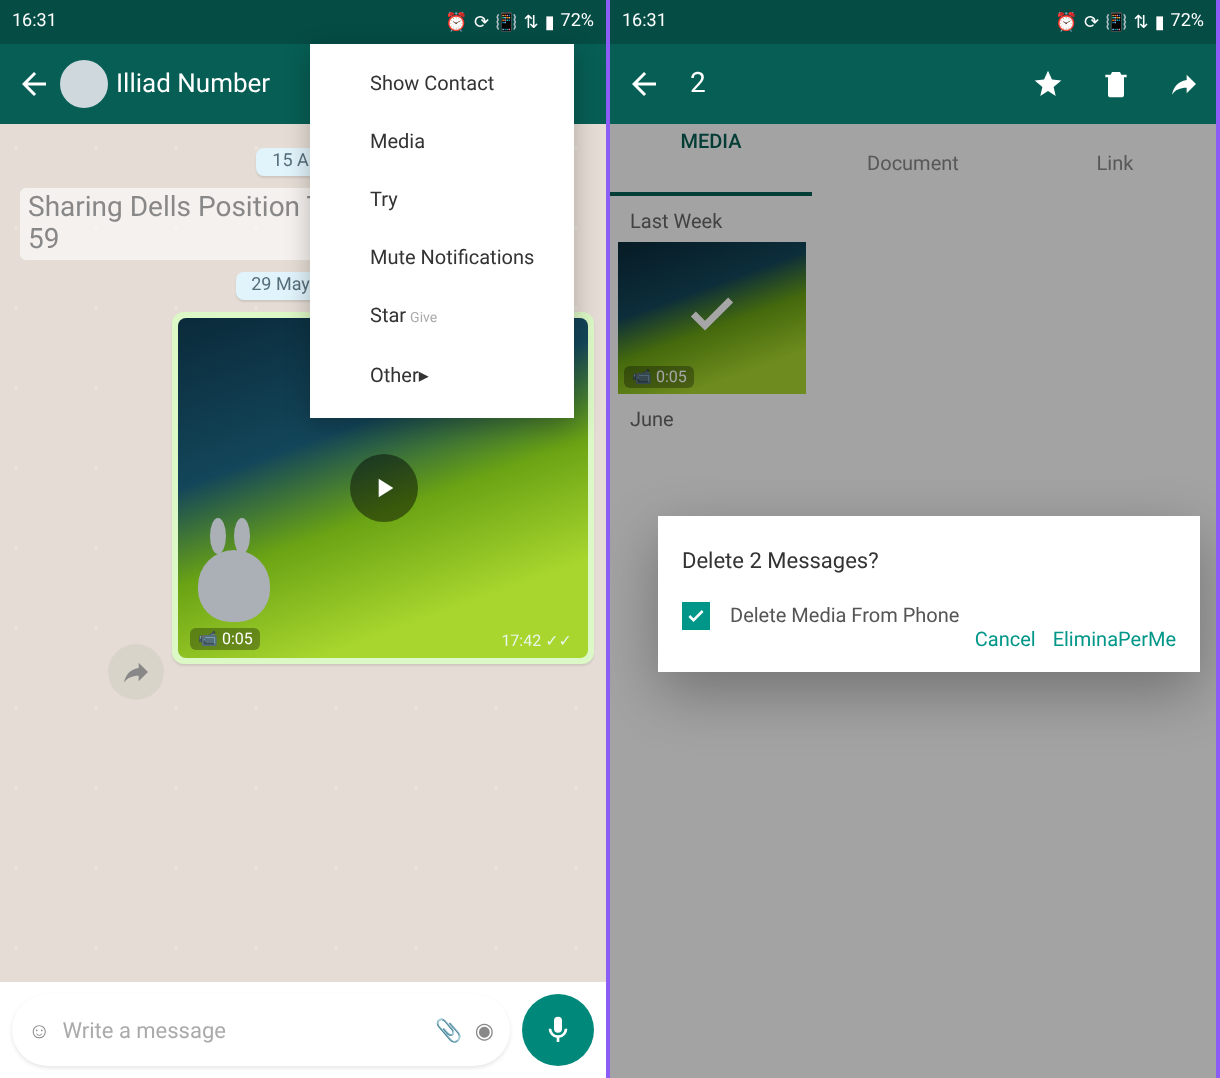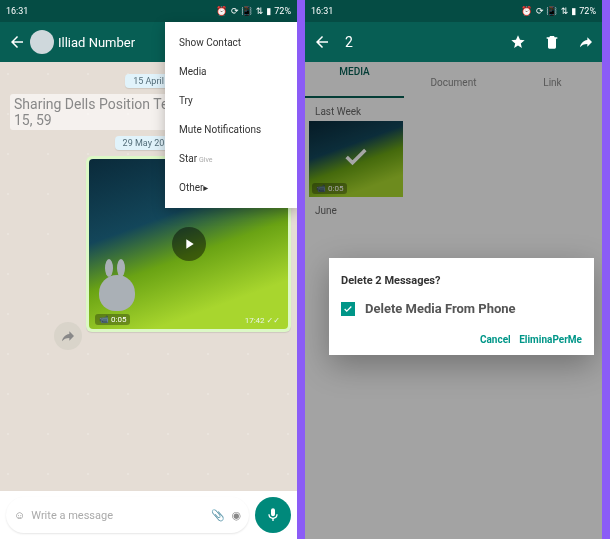--- a/index.html
+++ b/index.html
@@ -1,17 +1,17 @@
 <!DOCTYPE html>
 <html><head>
 <meta charset="utf-8">
 <style>
   * { box-sizing: border-box; margin: 0; padding: 0; font-family: Roboto, Arial, sans-serif; }
   body { width: 610px; height: 539px; display: flex; background: #fff; }
-  .phone { width: 305px; height: 539px; position: relative; overflow: hidden; border-right: 8px solid #8b5cf6; }
+  .phone { width: 305px; height: 539px; position: relative; overflow: hidden; border-right: 2px solid #8b5cf6; }
   .statusbar { height: 22px; background: #054c44; color: #fff; font-size: 9px; display: flex; align-items: center; padding: 0 6px; justify-content: space-between; }
   .status-right { display: flex; gap: 3px; align-items: center; }
   .appbar { height: 40px; background: #075e54; color: #fff; display: flex; align-items: center; padding: 0 8px; gap: 4px; }
   .avatar { width: 24px; height: 24px; border-radius: 50%; background: #cfd8dc; }
   .contact-name { font-size: 13px; flex: 1; }
   .back-arrow { width: 18px; height: 18px; fill: #fff; }
   
   .chat-body { background: #e5ddd5; height: calc(100% - 62px - 48px); background-image: radial-gradient(circle at 20% 30%, rgba(255,255,255,0.2) 1px, transparent 1px); background-size: 40px 40px; padding: 6px 6px 0 6px; overflow: hidden; position: relative; }
   .date-pill { display: block; margin: 6px auto; width: fit-content; background: #e1f3fb; color: #546e7a; font-size: 9px; padding: 2px 8px; border-radius: 4px; box-shadow: 0 1px 1px rgba(0,0,0,0.1); }
   .msg-in { background: #fff; border-radius: 6px; padding: 4px 6px; font-size: 10px; color: #333; box-shadow: 0 1px 1px rgba(0,0,0,0.1); margin: 4px 50px 4px 0; }
@@ -27,39 +27,39 @@
   .vid-meta { position: absolute; bottom: 4px; left: 6px; font-size: 8px; color: #fff; background: rgba(0,0,0,0.3); padding: 1px 4px; border-radius: 3px; z-index:2;}
   .sent-time { position: absolute; bottom: 4px; right: 8px; font-size: 8px; color: #e8f5e9; z-index:2;}
   .share-circle { position: absolute; left: 54px; top: 260px; width: 28px; height: 28px; background: #d9d4ca; border-radius: 50%; display: flex; align-items: center; justify-content: center; }
   .share-circle svg { fill: #888; width: 16px; height: 16px;}
   .composer { position: absolute; bottom: 6px; left: 6px; right: 6px; display: flex; align-items: center; gap: 6px; }
   .input-pill { flex: 1; background: #fff; border-radius: 20px; height: 36px; display: flex; align-items: center; padding: 0 8px; font-size: 11px; color: #888; box-shadow: 0 1px 2px rgba(0,0,0,0.1); gap: 6px; }
   .input-pill .spacer { flex: 1; }
   .mic { width: 36px; height: 36px; border-radius: 50%; background: #00897b; display: flex; align-items: center; justify-content: center; }
   .mic svg { fill: #fff; width:16px; height:16px;}
   
-  .dropdown { position: absolute; top: 22px; right: 0; width: 132px; background: #fff; box-shadow: 0 4px 12px rgba(0,0,0,0.25); padding: 6px 0; z-index: 10; }
+  .dropdown { position: absolute; top: 22px; right: 16px; width: 132px; background: #fff; box-shadow: 0 4px 12px rgba(0,0,0,0.25); padding: 6px 16px; z-index: 10; }
   .dropdown .item { font-size: 10px; color: #333; padding: 9px 14px; white-space: nowrap; }
   .dropdown .item.sub { display:flex; align-items:center;}
   .tiny { font-size:7px; color:#aaa; margin-left:2px;}
   
   .right-body { background: #fafafa; height: calc(100% - 62px); position: relative;}
   .tabs { height: 36px; display: flex; align-items:center;}
   .tab { flex:1; text-align:center; font-size:10px; color:#888; padding-top:4px;}
   .tab.active { color:#075e54; border-bottom:2px solid #075e54; font-weight:500; height:36px;}
   .section { font-size:10px; color:#666; padding:8px 10px 4px;}
   .media-grid { display:flex; gap:4px; padding:0 4px;}
   .mtile { width:94px; height:76px; background:linear-gradient(160deg,#0a2a3a 0%,#13465a 35%,#6aa314 55%,#a8d62e 80%); position:relative;}
   .mtile .chk { position:absolute; top:50%; left:50%; transform:translate(-50%,-50%); }
   .mtile .chk svg { width:28px; height:28px; stroke:#fff; stroke-width:3; fill:none;}
   .mtile .vid-meta { bottom:3px; left:3px;}
   .scrim { position:absolute; inset:0; background:rgba(0,0,0,0.35); z-index:4;}
-  .dialog { position:absolute; top:196px; left:24px; right:8px; background:#fff; z-index:5; padding:16px 12px 10px; box-shadow:0 10px 30px rgba(0,0,0,0.3);font-weight:bold;}
+  .dialog { position:absolute; top:196px; left:24px; right:8px; background:#fff; z-index:5; padding:16px 12px 10px; box-shadow:0 10px 30px rgba(0,0,0,0.3);}
   .dlg-title { font-size:11px; color:#333; margin-bottom:14px;}
-  .dlg-row { display:flex; align-items:center; gap:10px; font-size:13px; color:#555; margin-bottom:18px;}
+  .dlg-row { display:flex; align-items:center; gap:10px; font-size:10px; color:#555; }
   .cb { width:14px; height:14px; background:#009688; display:flex; align-items:center; justify-content:center;}
   .cb svg { width:10px; height:10px; stroke:#fff; stroke-width:3; fill:none;}
   .dlg-actions { text-align:right; font-size:10px; color:#009688;}
   .dlg-actions span { margin-left:6px; }
   .appbar .action-ico { fill:#fff; width:16px; height:16px;}
   .right-appbar { justify-content: flex-start; gap: 14px; }
   .right-appbar .count { font-size:14px; }
   .right-actions { margin-left:auto; display:flex; gap:18px; align-items:center;}
 </style>
 </head>

